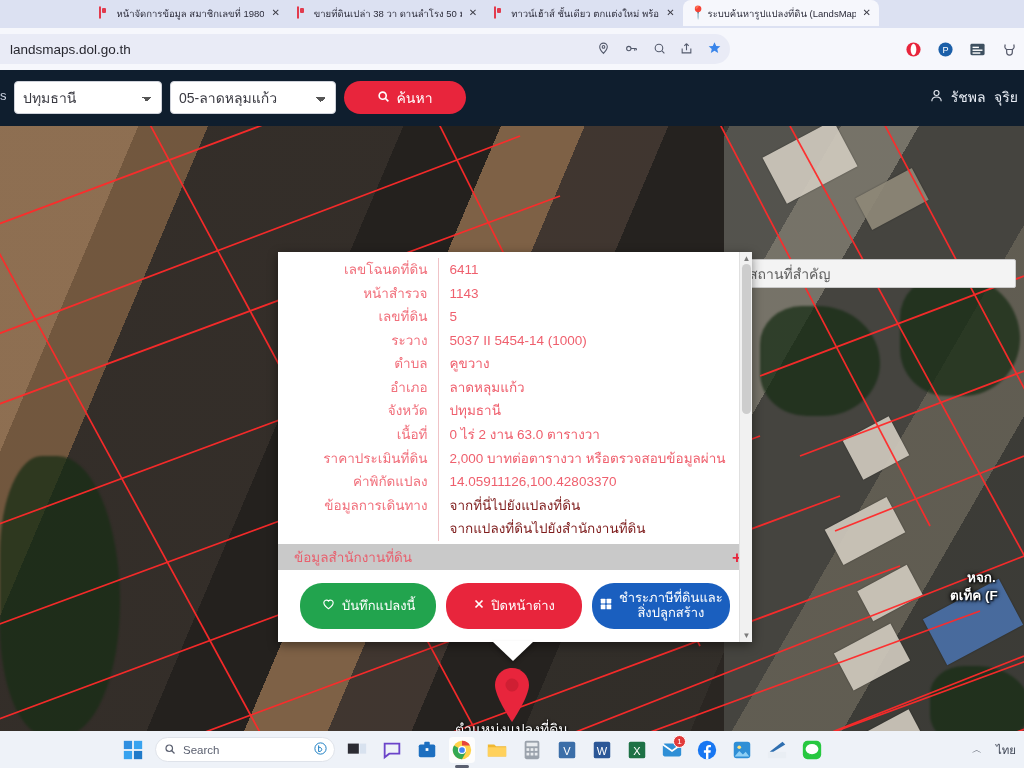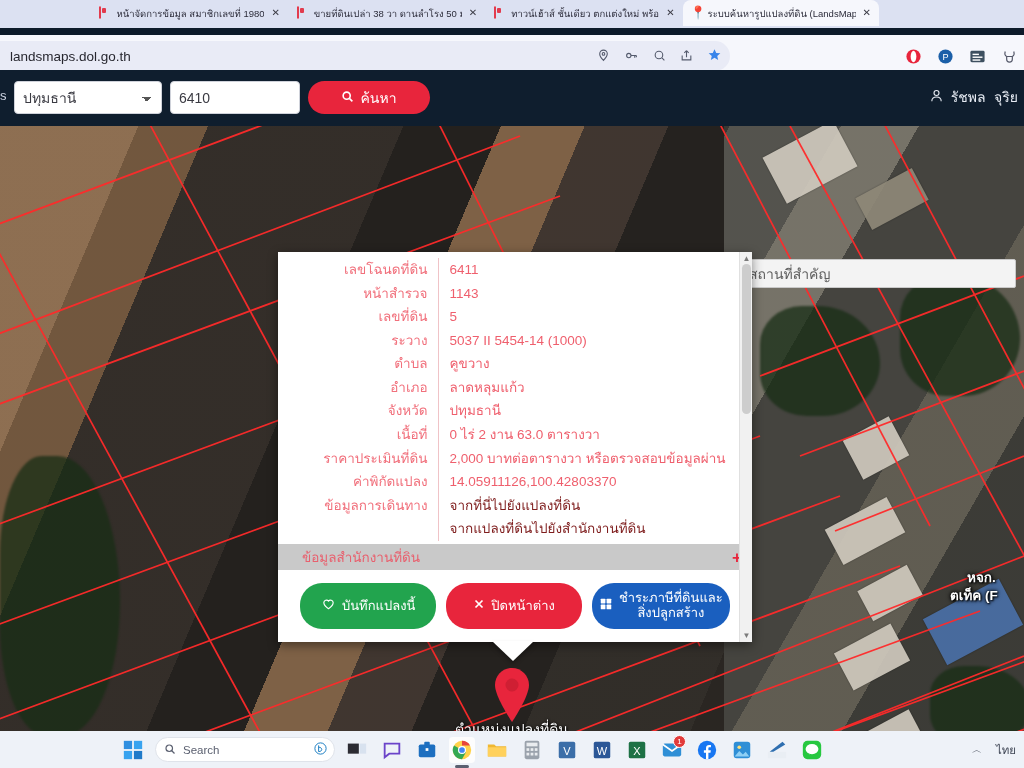--- a/index.html
+++ b/index.html
@@ -62,21 +62,21 @@
   }
   .newtab {
     margin-left: 6px; font-size: 15px; color: #333a4a; line-height: 1;
     padding: 2px 6px; cursor: pointer; align-self: center;
   }
 
   
   .urlbar {
     position: absolute; left: 0; top: 28px; width: 1024px; height: 42px;
     background: #f6f7fc;
-    display: flex; align-items: center; margin-top: 7px;
+    display: flex; align-items: center;
   }
   .omnibox {
     position: absolute; left: -170px; top: 6px; width: 900px; height: 30px;
     background: #e9ebf6; border-radius: 15px;
     display: flex; align-items: center; padding-left: 180px;
     font-size: 13.5px; color: #27272f;
   }
   .omni-actions {
     position: absolute; right: 8px; top: 0; height: 30px;
     display: flex; align-items: center; gap: 14px;
@@ -222,21 +222,21 @@
     width: 160px; text-align: right; padding-right: 10px;
     border-right: 1px solid #f0c3c7;
     color: #f1707c;
   }
   .info-table td.v { padding-left: 11px; color: #f1707c; }
   .info-table td.v.strong { color: #ef5f6d; }
   .info-table td.v.soft { color: #7f1d1d; }
   .sec-head {
     background: #c9c9c9; height: 26px;
     display: flex; align-items: center; justify-content: space-between;
-    padding: 0 10px 0 24px;
+    padding: 0 10px 0 16px;
     font-size: 13.5px; color: #e8606e;
   }
   .sec-head .plus { color: #e8253c; font-size: 17px; font-weight: bold; line-height: 1; cursor: pointer; }
   .btn-row {
     height: 72px; display: flex; align-items: center; gap: 10px;
     padding: 0 22px;
     background: #fff;
   }
   .pbtn {
     border: none; border-radius: 22px; color: #fff;
@@ -416,21 +416,23 @@
       </span>
     </div>
   </div>
 
   <div class="appbar">
     <div class="brand-cut">s</div>
     <div class="ctrl-row">
       <select class="fld" id="prov-select">
         <option>ปทุมธานี</option>
       </select>
-      <input class="fld" id="parcel-input" value="6410" style="">
+      <select class="fld" id="amph-select">
+        <option>05-ลาดหลุมแก้ว</option>
+      </select>
       <button class="search-btn">
         <span>
           <svg width="13" height="13" viewBox="0 0 24 24" fill="none" stroke="#fff" stroke-width="3">
               <circle cx="10.5" cy="10.5" r="6.5"></circle>
               <path d="M15.5 15.5L21 21"></path>
             </svg>
         </span>
         <span>ค้นหา</span>
       </button>
     </div>

